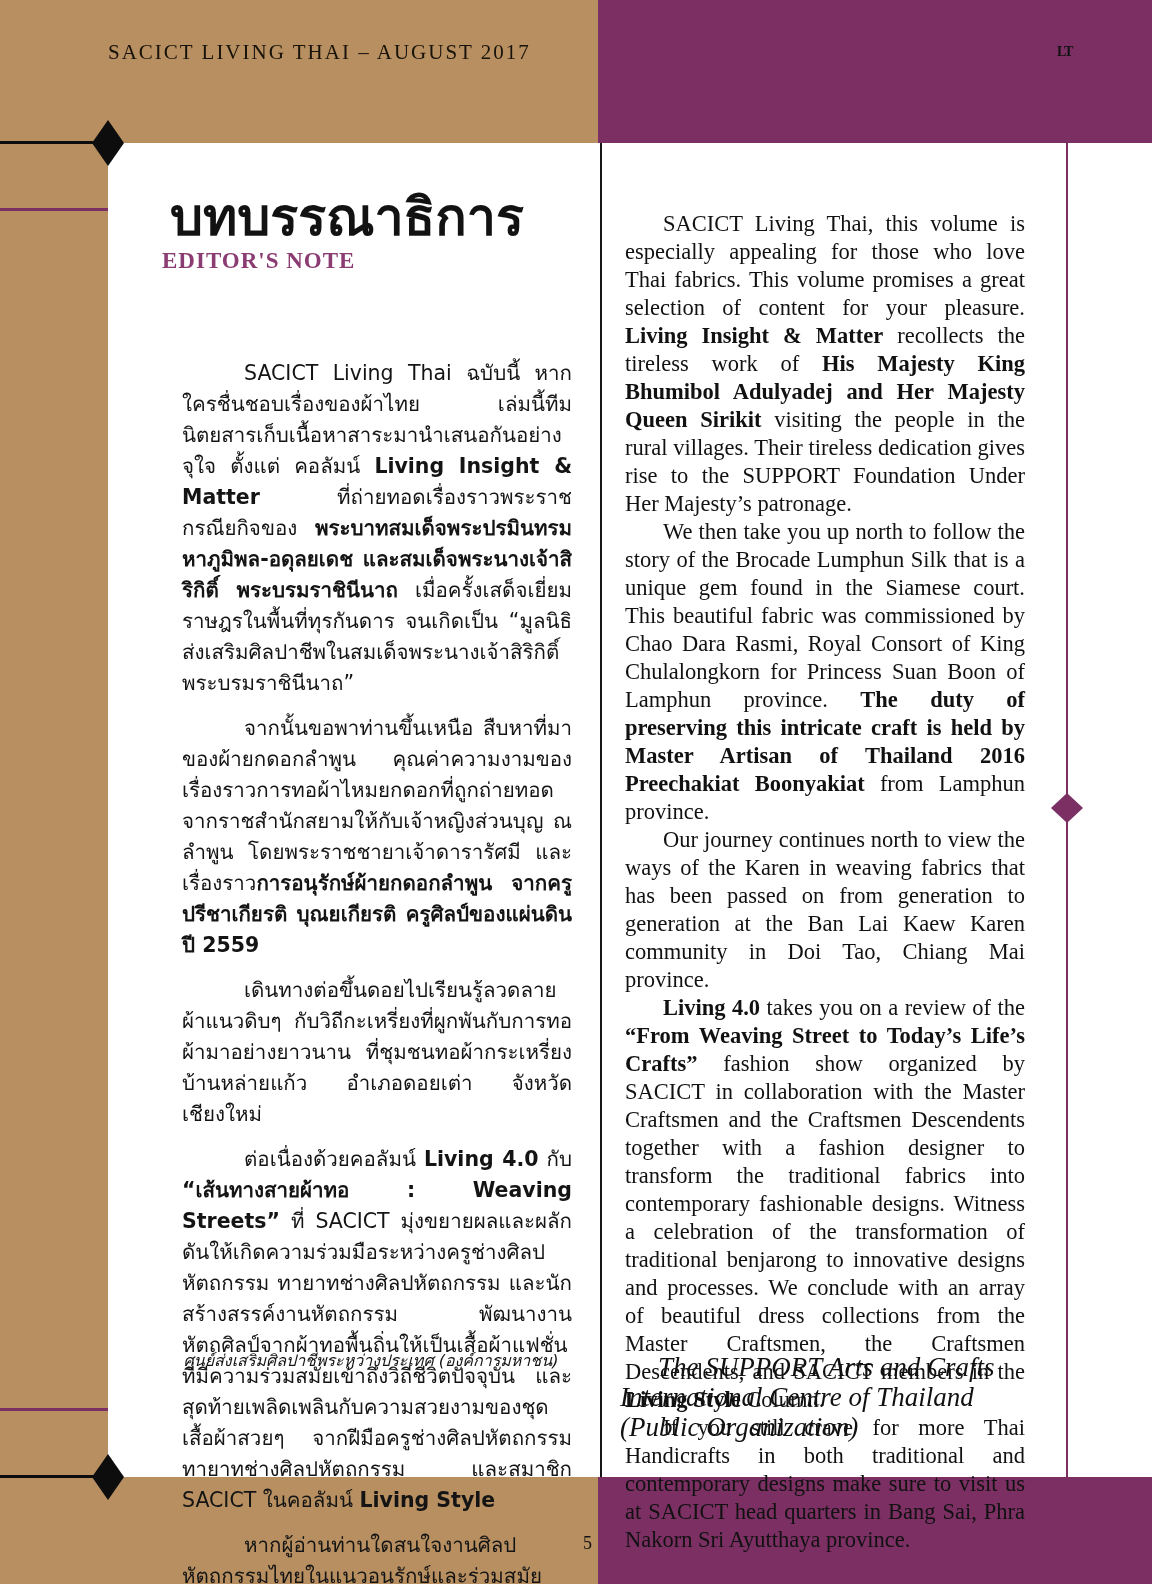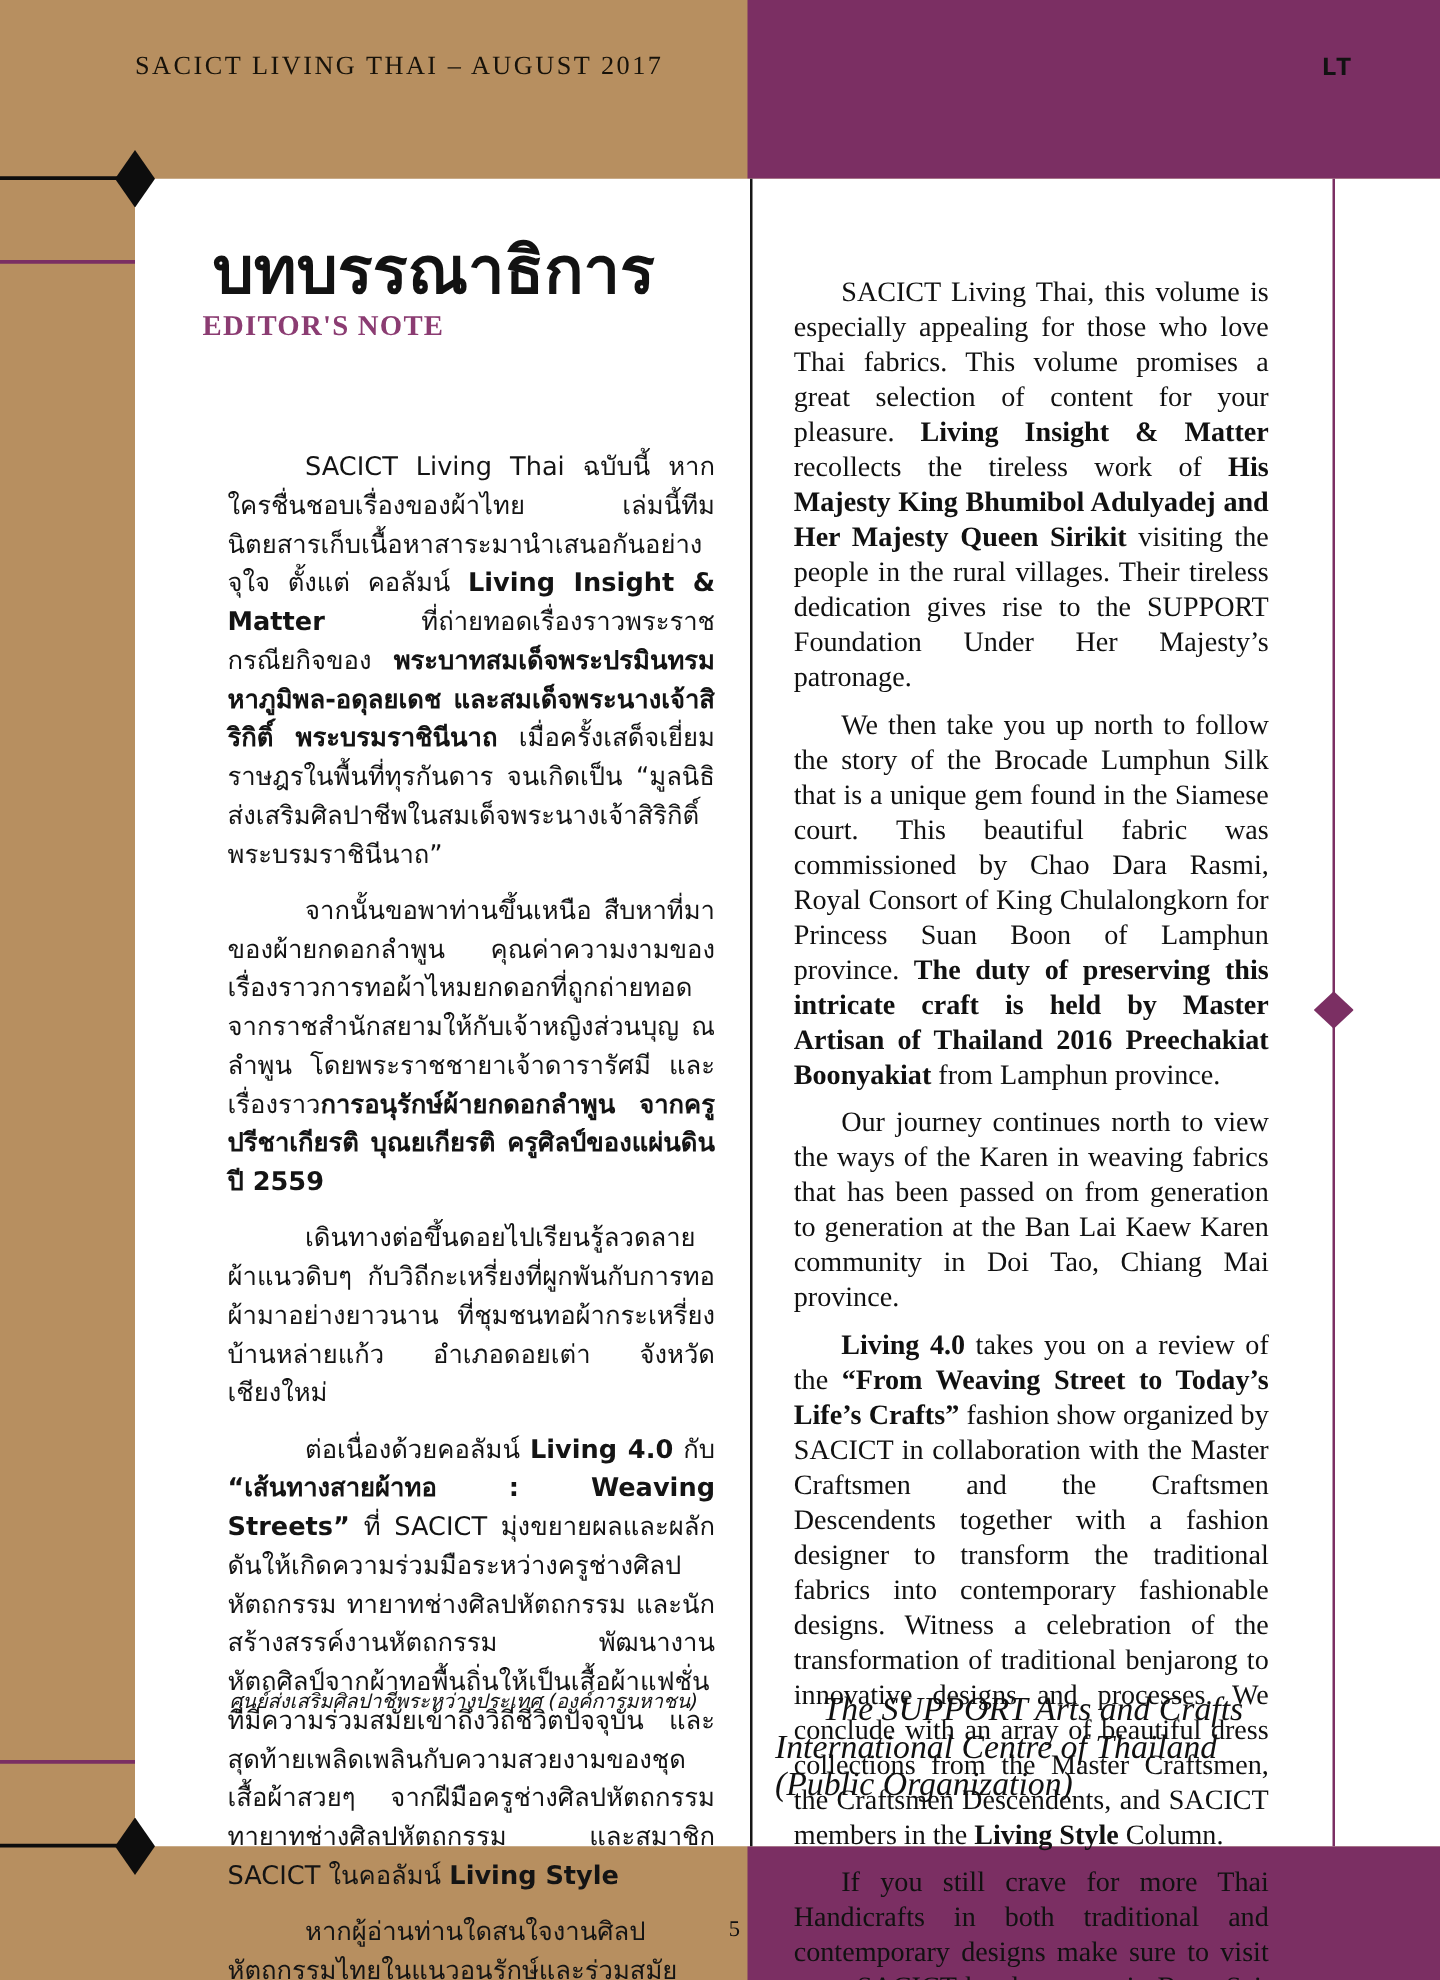--- a/index.html
+++ b/index.html
@@ -23,22 +23,22 @@
   }
   
   .masthead {
     position: absolute; left: 108px; top: 40px;
     font-family: "Liberation Serif", "DejaVu Serif", serif;
     font-size: 21px; letter-spacing: 2px; color: #17120a;
     font-variant: small-caps;
   }
   .lt-logo {
     position: absolute; left: 1057px; top: 44px;
-    font-family: Liberation Mono, monospace;
-    font-weight: bold; font-size: 21px; color: #121212; letter-spacing: -1px;
+    font-family: Liberation Serif, serif;
+    font-weight: bold; font-size: 14px; color: #121212; letter-spacing: -1px;
   }
   
   .panel {
     position: absolute; left: 108px; top: 143px; width: 1044px; height: 1334px;
     background: #ffffff;
   }
   .divider-black {
     position: absolute; left: 600px; top: 143px; width: 2px; height: 1334px;
     background: #161616;
   }
@@ -89,21 +89,21 @@
     font-style: italic; font-size: 16px; color: #141414;
     text-align: center;
   }
   
   .en-col {
     position: absolute; left: 625px; top: 210px; width: 400px;
     font-family: "Liberation Serif", "DejaVu Serif", serif;
     font-size: 22.5px; line-height: 28px; color: #111;
     text-align: justify;
   }
-  .en-col p { text-indent: 38px; margin: 10px; }
+  .en-col p { text-indent: 38px; margin: 0; }
   .en-col b { font-weight: bold; }
   .en-signature {
     position: absolute; left: 620px; top: 1352px; width: 405px;
     font-family: "Liberation Serif", "DejaVu Serif", serif;
     font-style: italic; font-size: 27px; line-height: 30px; color: #111;
     text-indent: 38px;
   }
   
   .page-number {
     position: absolute; left: 560px; top: 1533px; width: 32px;

